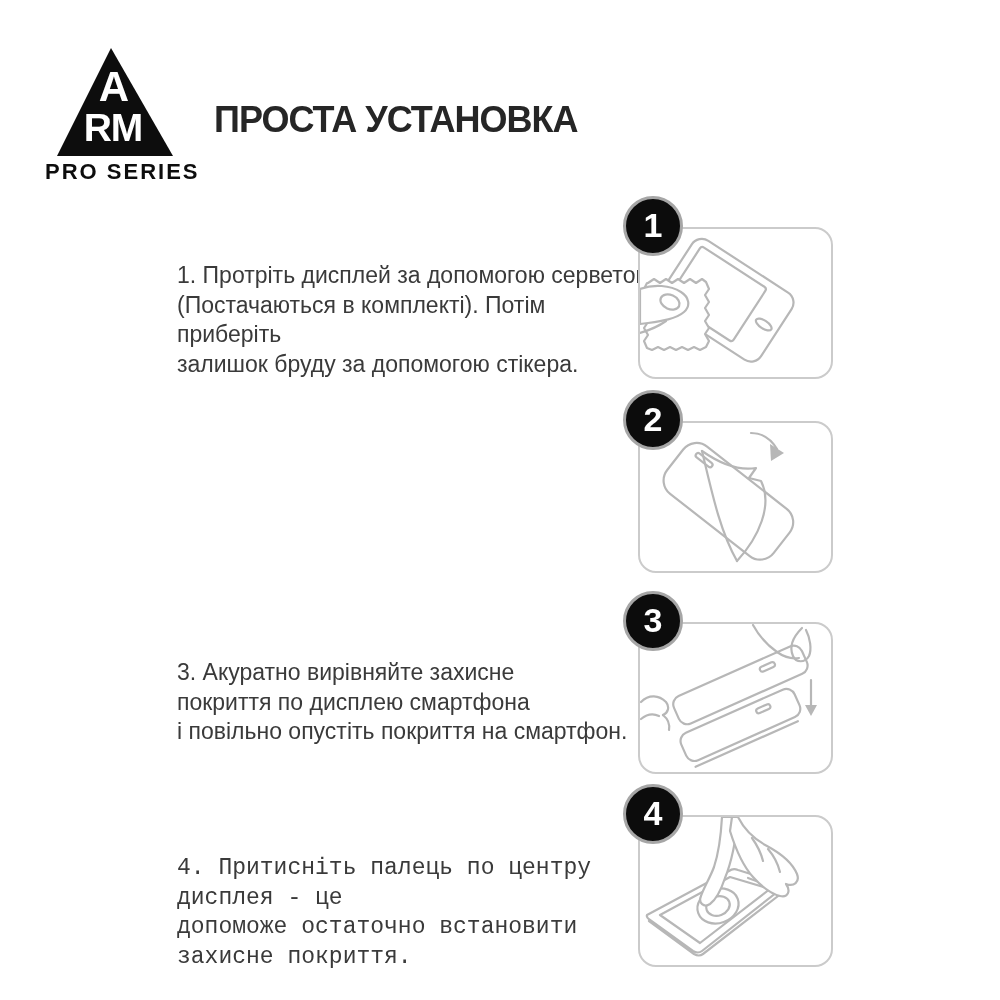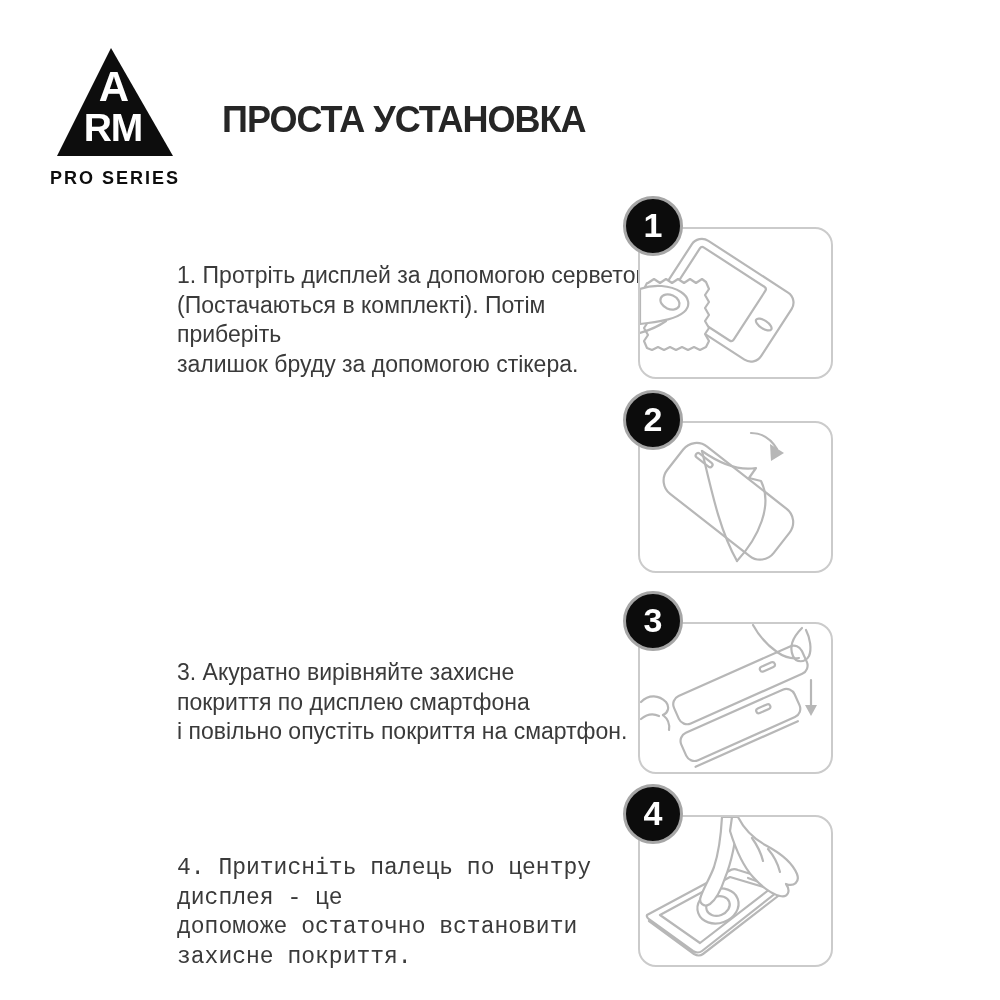--- a/index.html
+++ b/index.html
@@ -10,40 +10,40 @@
     height: 1000px;
     background: #ffffff;
     overflow: hidden;
     font-family: "Liberation Sans", sans-serif;
   }
 
   
   .logo { position: absolute; left: 45px; top: 46px; width: 140px; text-align: center; }
   .logo-mark { display: block; margin: 0 auto; width: 120px; height: 112px; }
   .logo-sub {
-    margin-top: 10px;
-    font-size: 18px;
+    margin-top: 1px;
+    font-size: 22px;
     font-weight: 700;
     letter-spacing: 2px;
     color: #0d0d0d;
     white-space: nowrap;
+    text-align: right;
   }
 
   
   .title {
     position: absolute;
     left: 214px;
     top: 100px;
     font-size: 36px;
     line-height: 40px;
     font-weight: 800;
     letter-spacing: -1px;
     color: #262626;
     white-space: nowrap;
-    margin-left: 8px;
   }
 
   
   .step-text {
     position: absolute;
     left: 177px;
     width: 470px;
     font-size: 23px;
     line-height: 29.5px;
     color: #3a3a3a;

